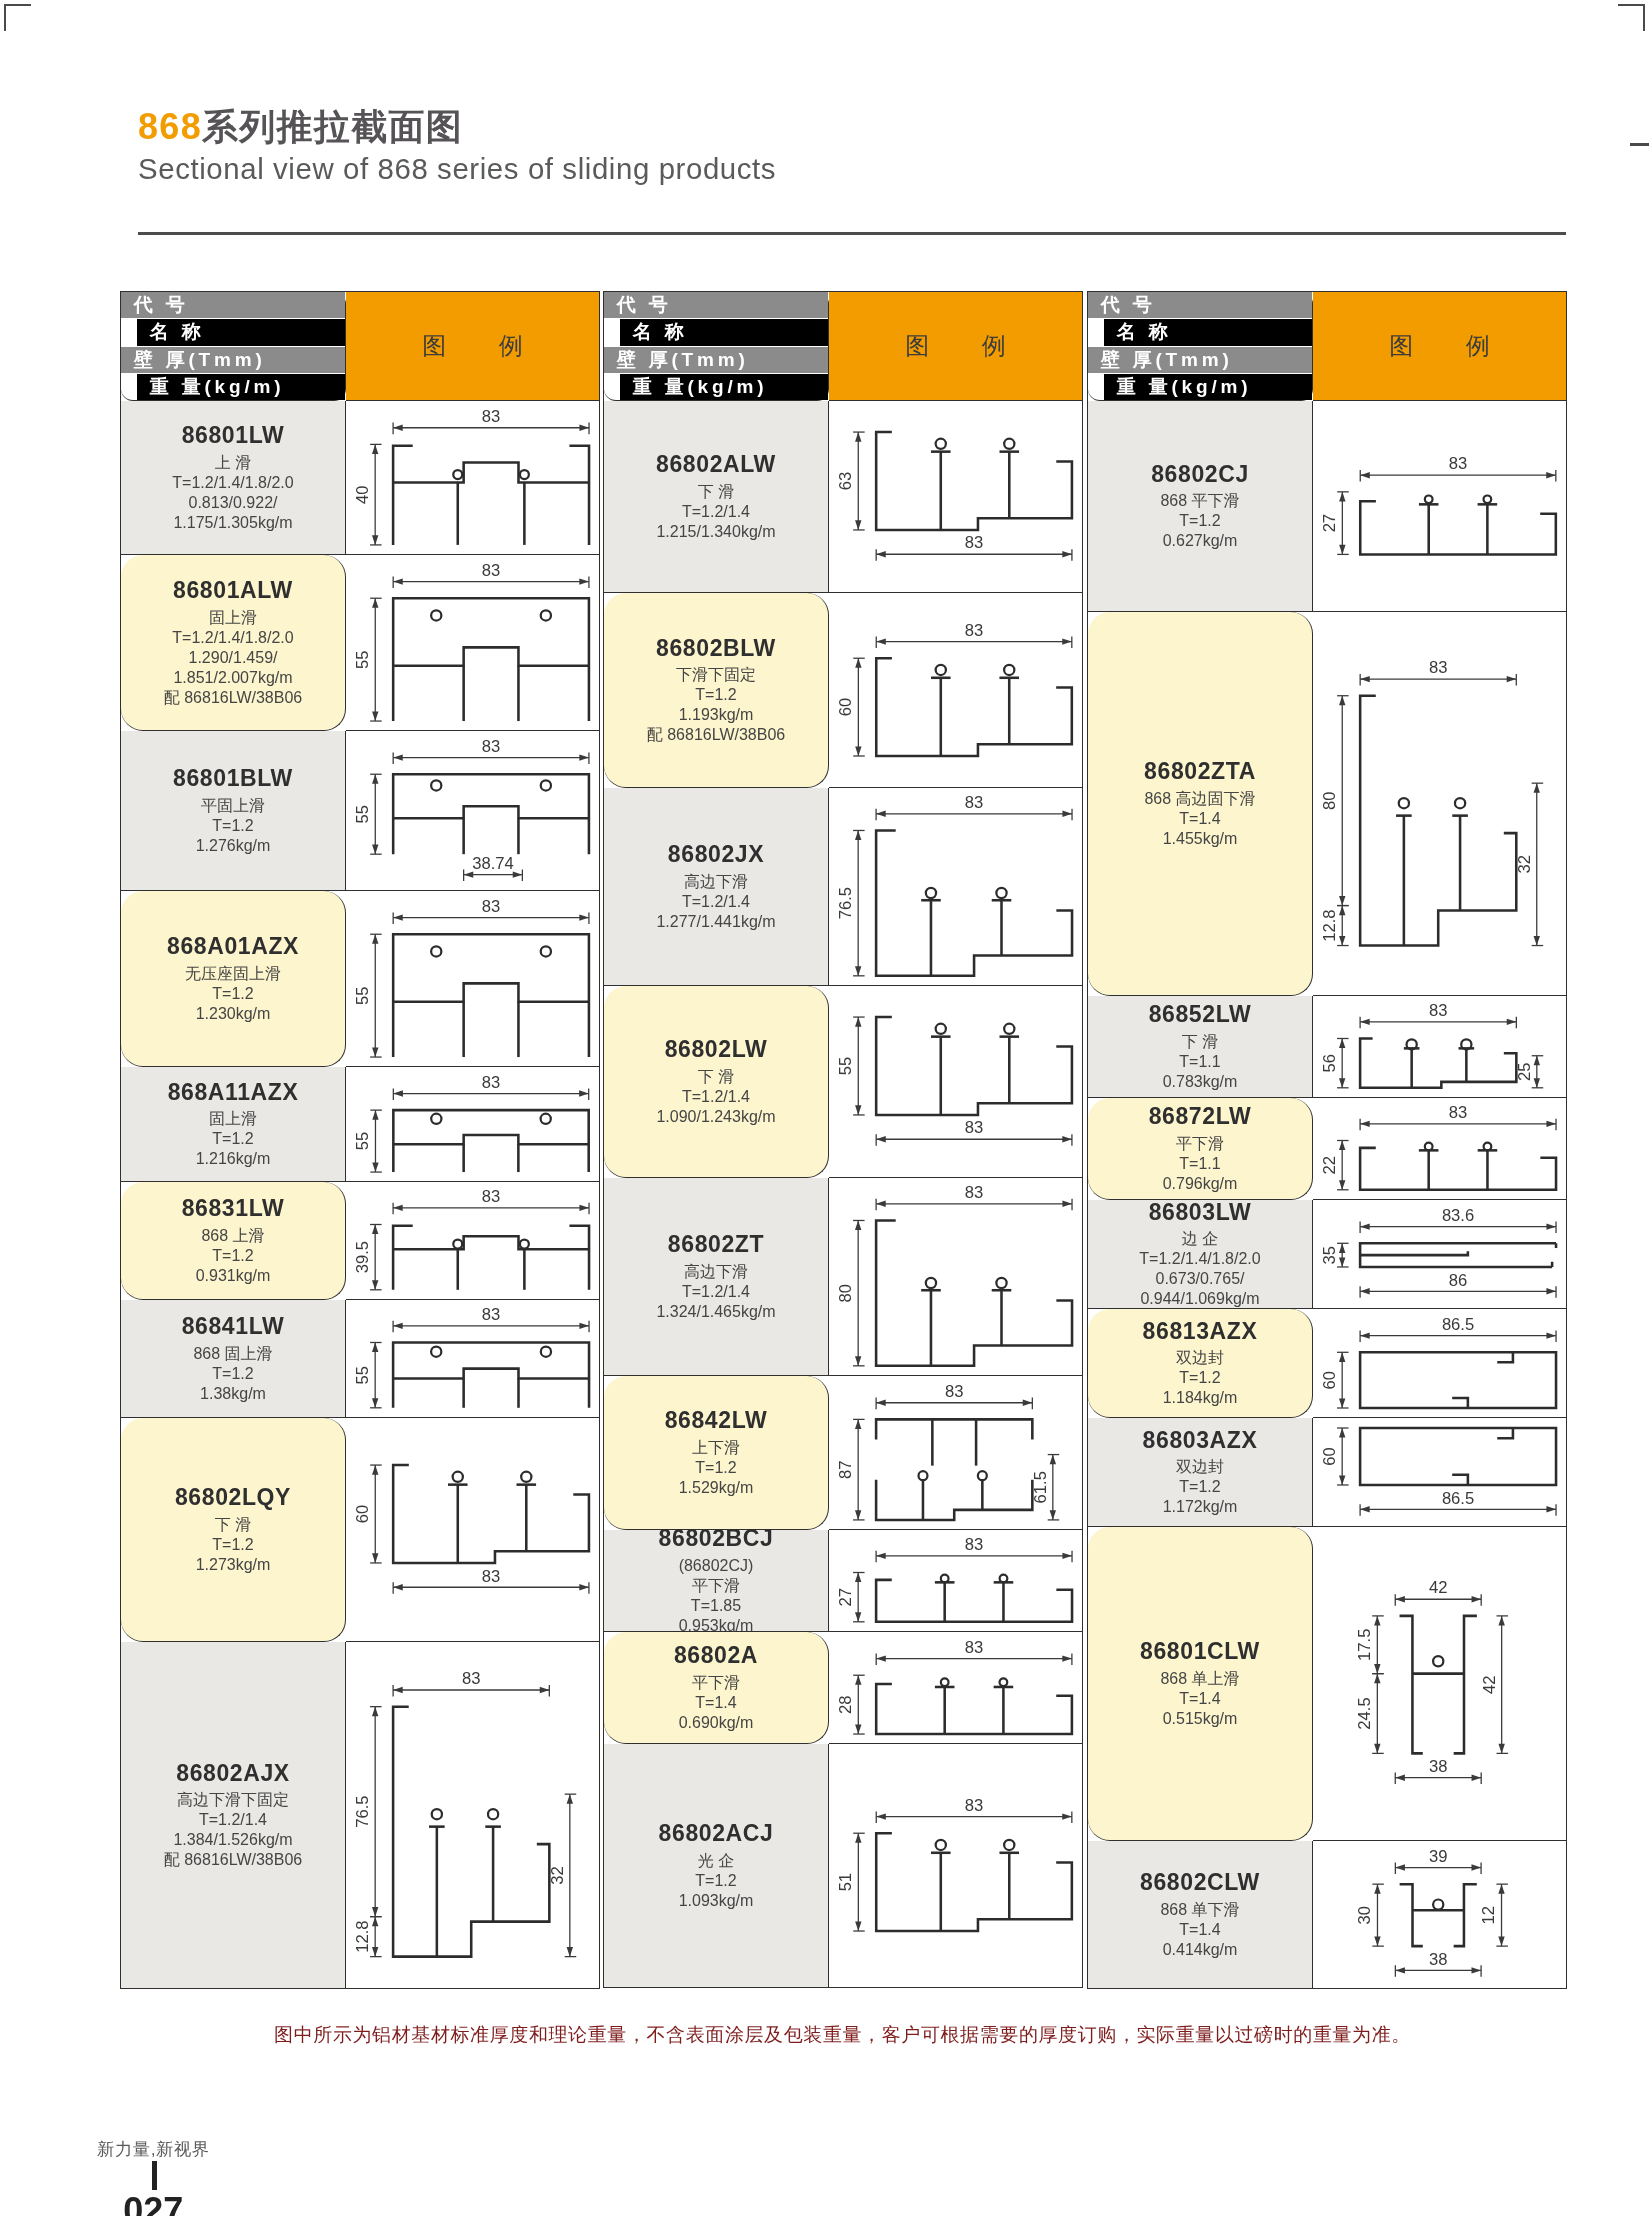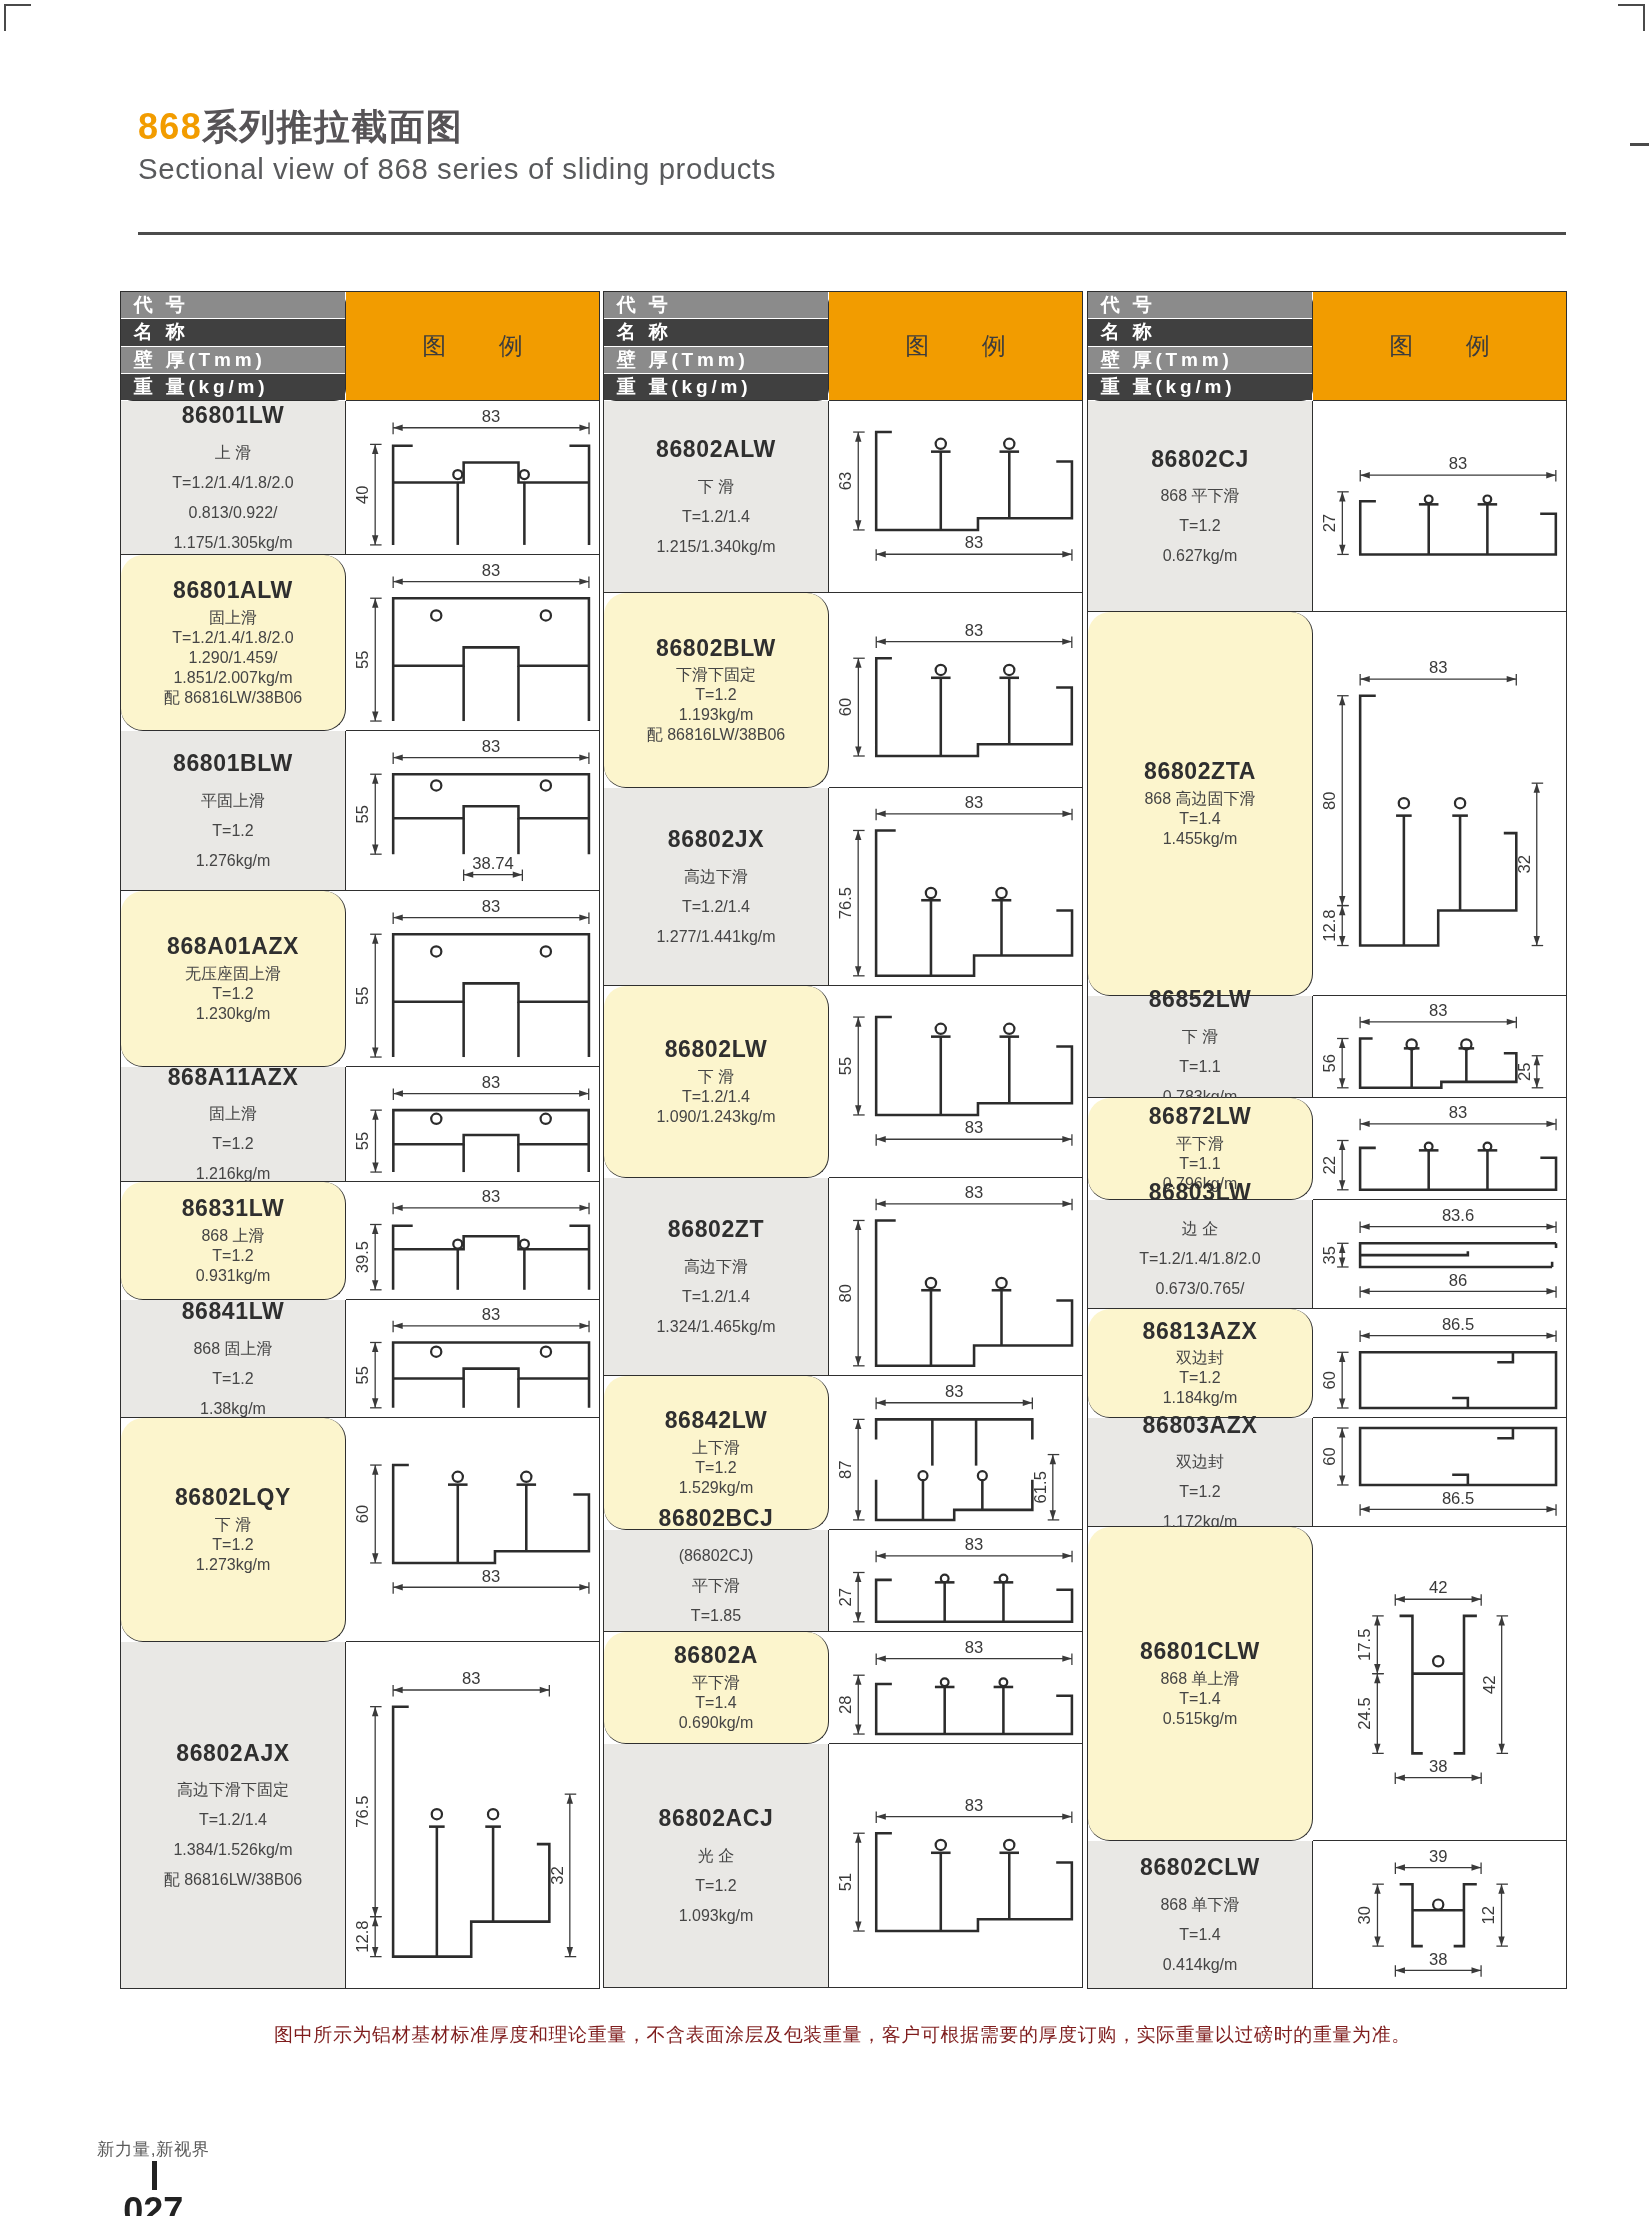--- a/index.html
+++ b/index.html
@@ -17,25 +17,25 @@
   .catalog{position:absolute;left:120px;top:291px;width:1445px;}
   .group{position:absolute;top:0;display:grid;grid-template-columns:225px 253px;border:1.9px solid #2f2f2f;box-sizing:content-box;}
   .cell{box-sizing:border-box;border-right:1.9px solid #2f2f2f;border-bottom:1.9px solid #2f2f2f;}
   .cell.lastcol{border-right:none;}
   .cell.lastrow{border-bottom:none;}
   .ghead{display:flex;flex-direction:column;border-radius:12px;}
   .ghead .hrow{flex:1;display:flex;align-items:center;padding-left:12.8px;color:#fff;
                font-size:19px;font-weight:bold;letter-spacing:3.8px;border-bottom:1.3px solid #fff;}
   .ghead .hrow:last-child{border-bottom:none;}
   .ghead .hrow.g1{background:#8B8B8B;}
-  .ghead .hrow.g2{background:#404040;}
+  .ghead .hrow.g2{background:#000000;margin-left:16px;}
   .legend{background:#F29C00;display:flex;align-items:center;justify-content:center;
           font-size:24px;color:#3c3c3c;letter-spacing:23px;text-indent:23px;text-align:center;}
   .plabel{display:flex;flex-direction:column;align-items:center;justify-content:center;padding:3.8px 6.4px;text-align:center;}
-  .plabel.gray{background:#E9E8E5;gap:10px;}
+  .plabel.gray{background:#E9E8E5;}
   .plabel.yellow{background:#FCF5CD;border-radius:22px;}
   .pcode{font-size:23px;font-weight:bold;color:#2f2f2f;letter-spacing:0.6px;margin-bottom:3.8px;}
   .pline{font-size:16px;color:#454545;line-height:20px;}
   .dcell{background:#fff;display:flex;align-items:center;justify-content:center;}
   .dcell svg{display:block;}
   
   .footnote{position:absolute;left:120px;top:2022px;width:1445px;text-align:center;
             font-size:19px;color:#7f1d1d;letter-spacing:0.6px;}
   .brand{position:absolute;left:97px;top:2137px;display:flex;align-items:center;flex-direction:column;}
   .brand .bn{font-size:17.3px;color:#5a5a5a;letter-spacing:0.6px;}

